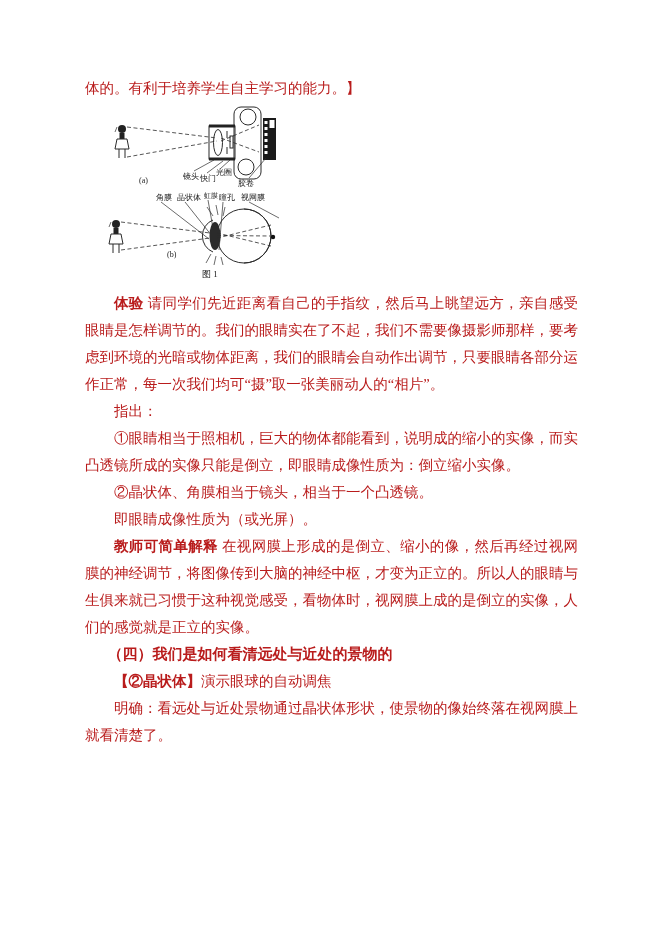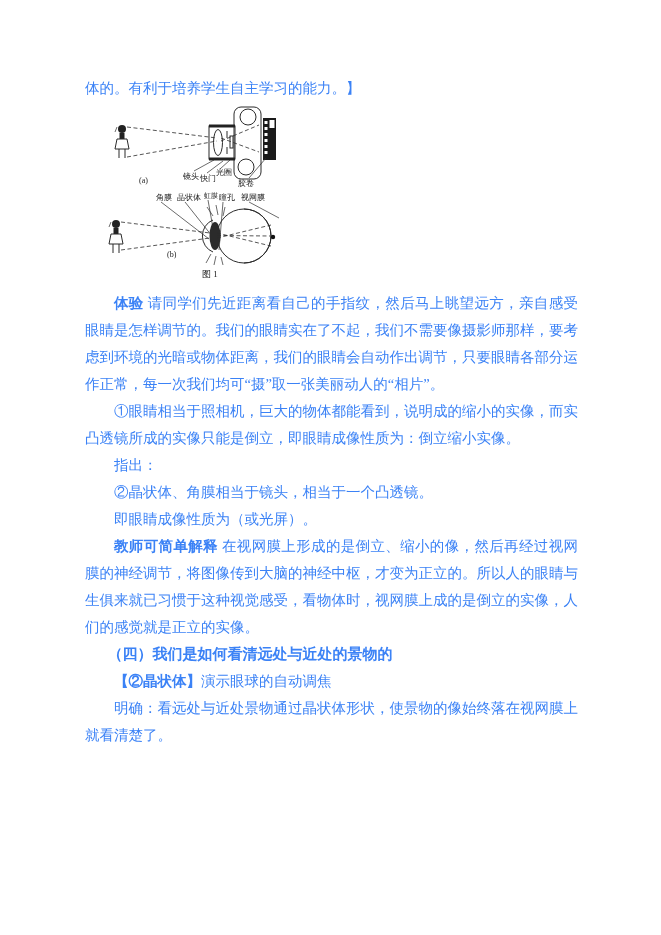--- a/index.html
+++ b/index.html
@@ -2,21 +2,21 @@
 <html><head>
 <meta charset="utf-8">
 <style>
   html,body{margin:0;padding:0;background:#ffffff;}
   .page{
     position:relative;
     width:661px;height:935px;
     background:#ffffff;
     box-sizing:border-box;
     padding:75px 83px 0 85px;
-    color:#3b82f6;
+    color:#b91c1c;
     font-family:"Liberation Serif","DejaVu Serif",serif;
     font-size:14.5px;
     line-height:27px;
   }
   p{margin:0;text-align:justify;}
   .lead{font-weight:700;}
   .heading{font-weight:700;font-size:15px;}
   .indent2{text-indent:2em;}
   .indent15{text-indent:1.5em;}
   .indent3{text-indent:3em;}
@@ -136,23 +136,23 @@
         <line class="fig-dash" x1="114" y1="130.5" x2="167" y2="131"></line>
       </g>
 
       <text class="fig-text" x="64" y="152">(b)</text>
       <text class="fig-cap" x="99" y="172">图 1</text>
     </svg>
   </div>
 
   <p class="indent2"><span class="lead">体验 </span><span>请同学们先近距离看自己的手指纹，然后马上眺望远方，亲自感受眼睛是怎样调节的。我们的眼睛实在了不起，我们不需要像摄影师那样，要考虑到环境的光暗或物体距离，我们的眼睛会自动作出调节，只要眼睛各部分运作正常，每一次我们均可“摄”取一张美丽动人的“相片”。</span></p>
 
+  <p class="indent2"><span>指出：</span></p>
+
   <p class="indent2"><span>①眼睛相当于照相机，巨大的物体都能看到，说明成的缩小的实像，而实凸透镜所成的实像只能是倒立，即眼睛成像性质为：倒立缩小实像。</span></p>
-
-  <p class="indent2"><span>指出：</span></p>
 
   <p class="indent2"><span>②晶状体、角膜相当于镜头，相当于一个凸透镜。</span></p>
 
   <p class="indent2"><span>即眼睛成像性质为（或光屏）。</span></p>
 
   <p class="indent2"><span class="lead">教师可简单解释 </span><span>在视网膜上形成的是倒立、缩小的像，然后再经过视网膜的神经调节，将图像传到大脑的神经中枢，才变为正立的。所以人的眼睛与生俱来就已习惯于这种视觉感受，看物体时，视网膜上成的是倒立的实像，人们的感觉就是正立的实像。</span></p>
 
 
   <p class="heading indent15"><span>（四）我们是如何看清远处与近处的景物的</span></p>
 

